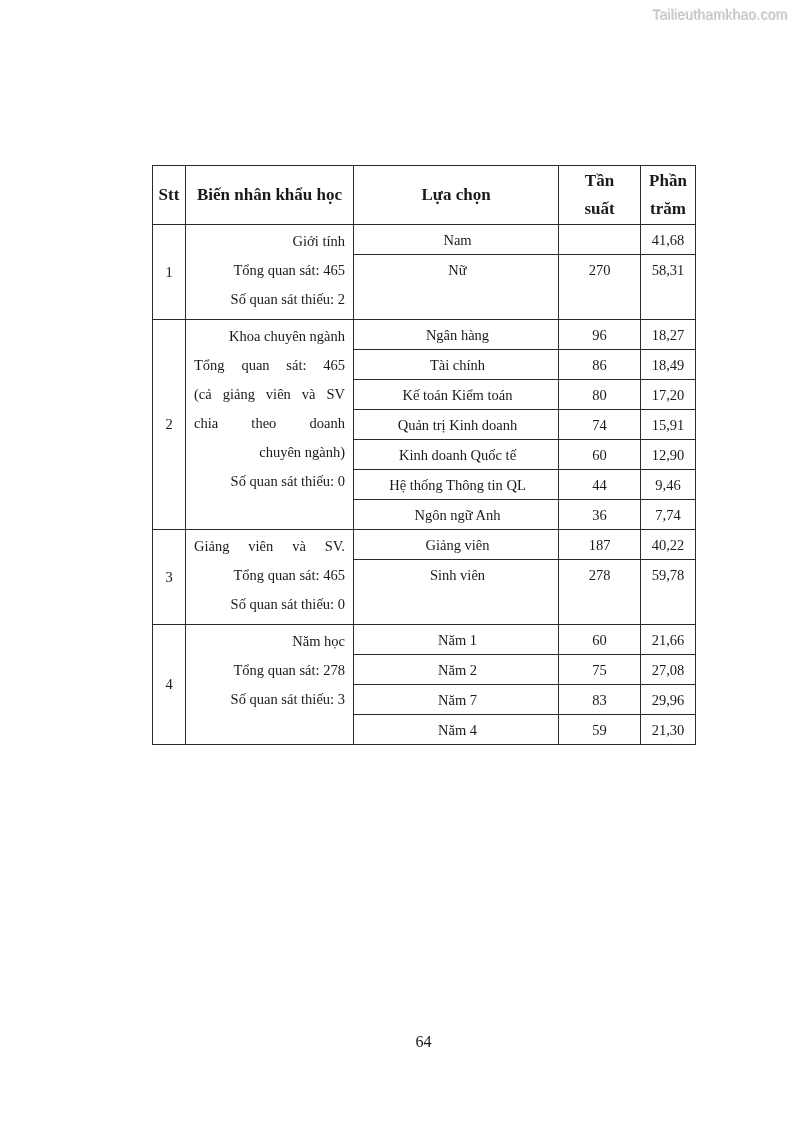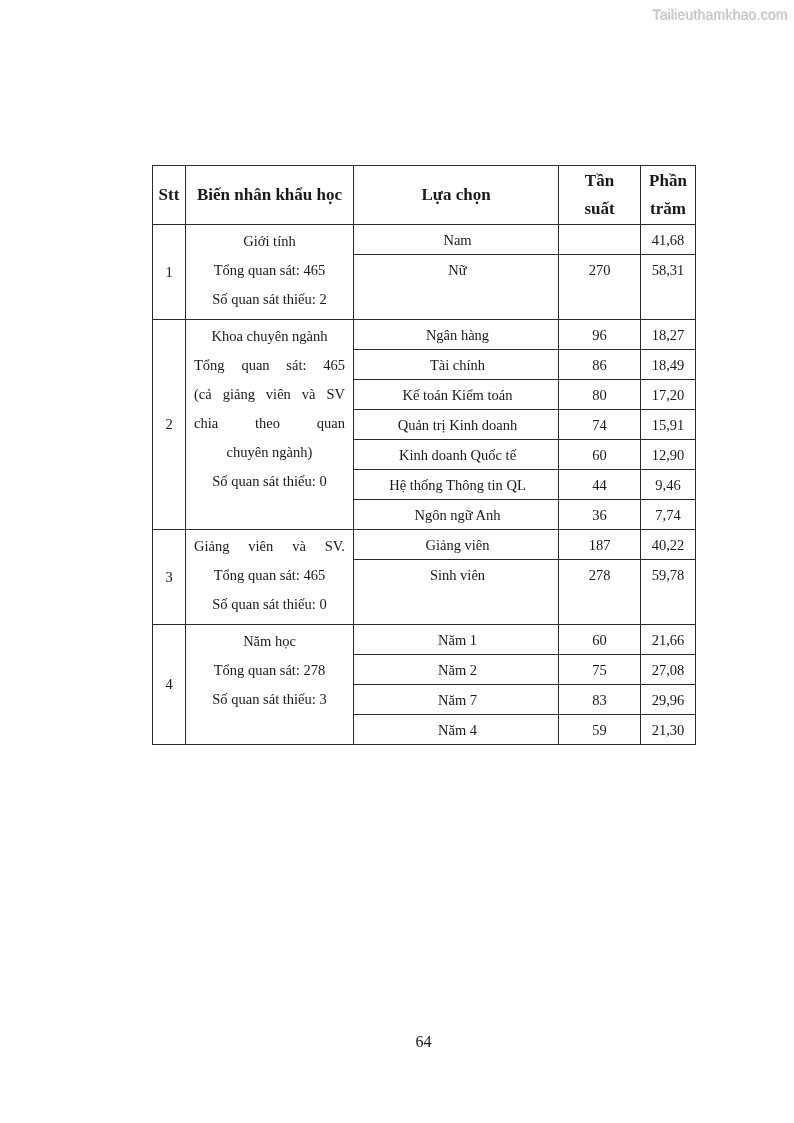--- a/index.html
+++ b/index.html
@@ -54,21 +54,21 @@
   td.cell-stt {
     text-align: center;
     vertical-align: middle;
     font-size: 14.5px;
   }
   td.cell-variable {
     vertical-align: top;
     padding: 2px 8px 2px 8px;
     line-height: 29px;
   }
-  td.cell-variable .vline { text-align: center; }
+  td.cell-variable .vline { text-align: right; }
   td.cell-variable .vline.justify {
     text-align: justify;
     text-align-last: justify;
   }
   td.cell-choice {
     vertical-align: top;
     text-align: center;
     padding: 2px 4px 0 7px;
     line-height: 27px;
   }
@@ -128,21 +128,21 @@
           <td class="cell-choice">Nữ</td>
           <td class="cell-frequency">270</td>
           <td class="cell-percent">58,31</td>
         </tr>
         <tr style="height: 30px;">
           <td rowspan="7" class="cell-stt">2</td>
           <td rowspan="7" class="cell-variable">
             <div class="vline">Khoa chuyên ngành</div>
             <div class="vline justify">Tổng quan sát: 465</div>
             <div class="vline justify">(cả giảng viên và SV</div>
-            <div class="vline justify">chia theo quan</div>
+            <div class="vline justify">chia theo doanh</div>
             <div class="vline">chuyên ngành)</div>
             <div class="vline">Số quan sát thiếu: 0</div>
           </td>
           <td class="cell-choice">Ngân hàng</td>
           <td class="cell-frequency">96</td>
           <td class="cell-percent">18,27</td>
         </tr>
         <tr style="height: 30px;">
           <td class="cell-choice">Tài chính</td>
           <td class="cell-frequency">86</td>

